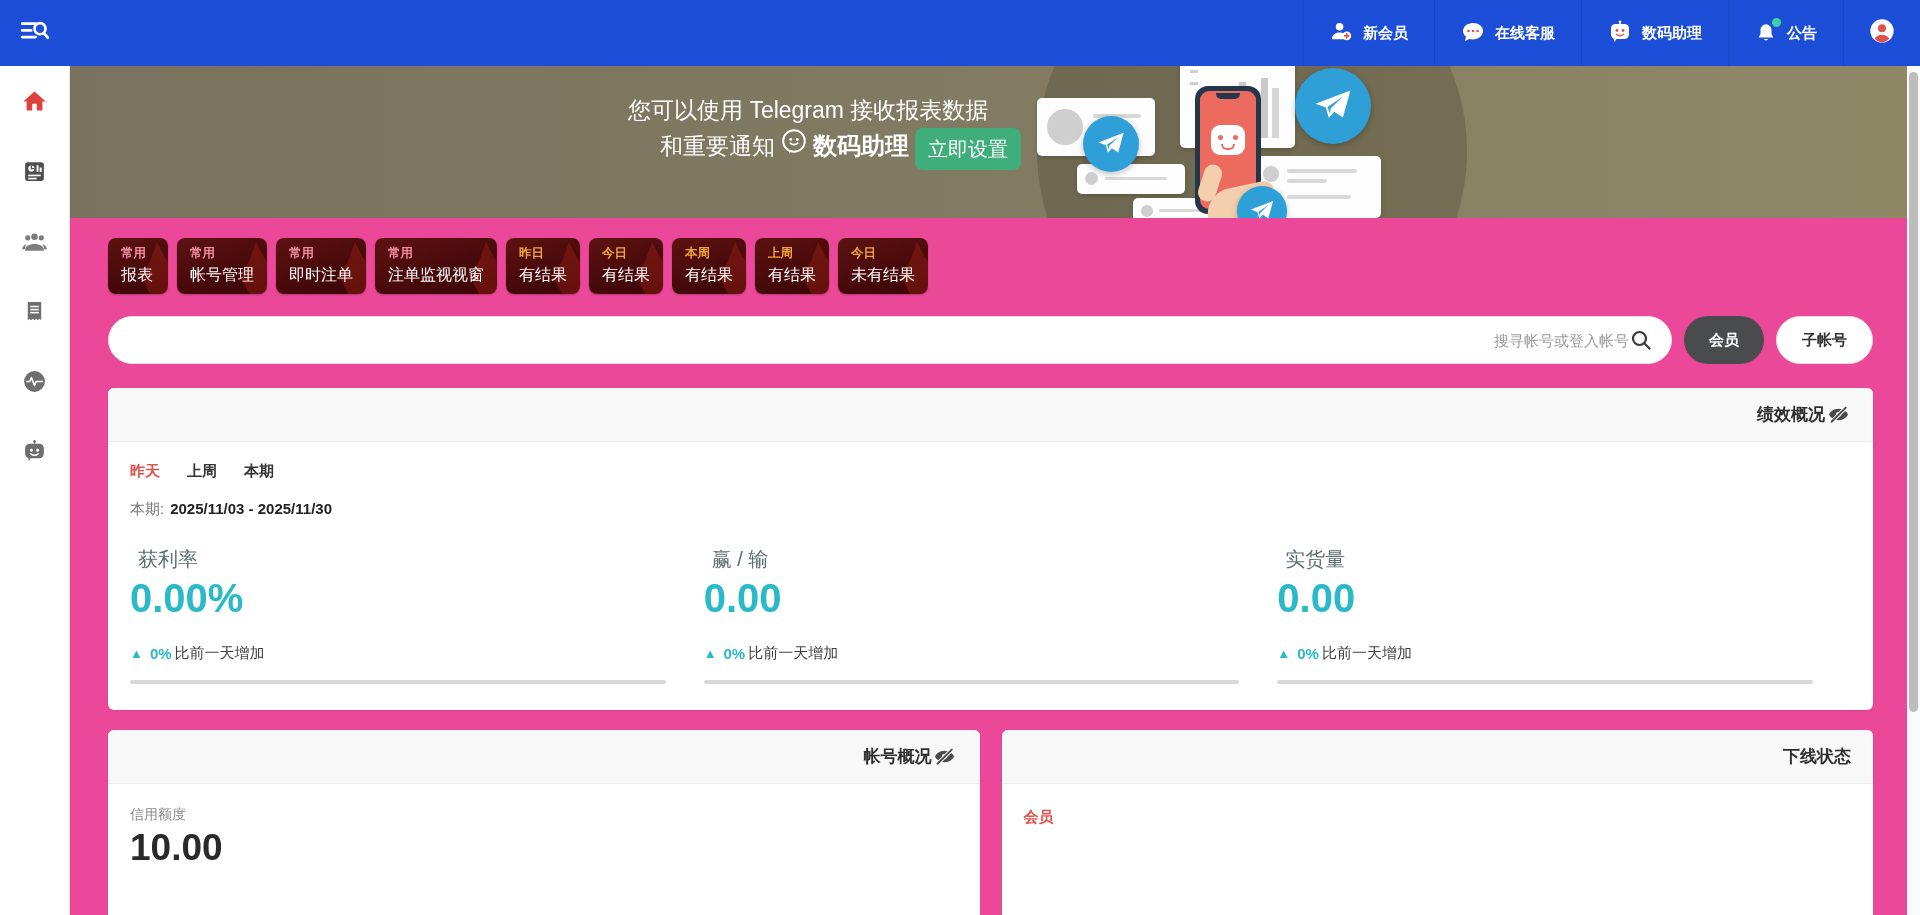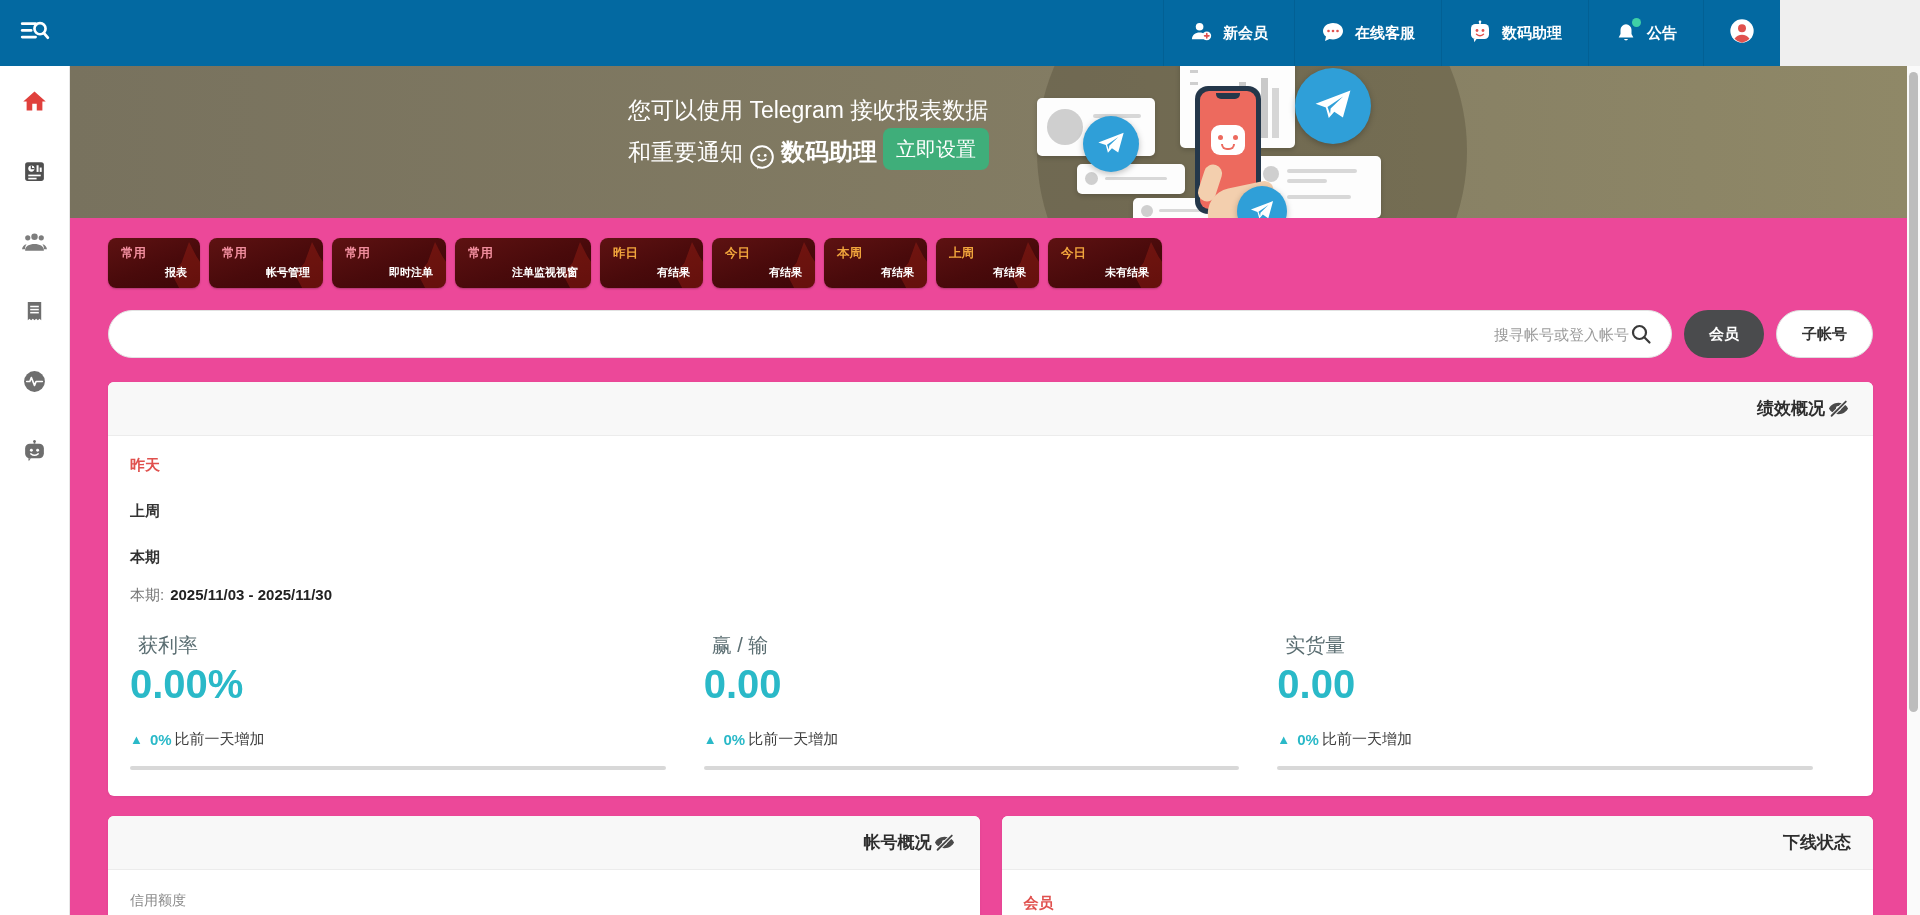--- a/index.html
+++ b/index.html
@@ -1,37 +1,37 @@
 <!DOCTYPE html>
 <html><head>
 <meta charset="utf-8">
 <style>
   * { margin:0; padding:0; box-sizing:border-box; }
   html,body { width:1920px; height:915px; overflow:hidden; }
   body { font-family:"Liberation Sans","DejaVu Sans",sans-serif; background:#efefef; position:relative; color:#333; }
 
   
-  .header { position:absolute; left:0; top:0; width:1780px; height:66px; background:#0369a1; z-index:40; display:flex; align-items:stretch; }
+  .header { position:absolute; left:0; top:0; width:1920px; height:66px; background:#1d4ed8; z-index:40; display:flex; align-items:stretch; }
   .brand-box { width:70px; height:66px; display:flex; align-items:center; justify-content:center; cursor:pointer; }
   .header-spacer { flex:1; }
   .top-nav { display:flex; align-items:stretch; }
   .nav-item { display:flex; align-items:center; gap:10px; padding:0 26px; border-left:1px solid rgba(0,0,0,0.08); color:#fff; font-size:15px; font-weight:bold; cursor:pointer; }
   .bell-wrap { position:relative; display:flex; }
   .bell-dot { position:absolute; top:-3px; right:-4px; width:9px; height:9px; border-radius:50%; background:#3fd0a6; }
   .avatar-box { display:flex; align-items:center; padding:0 24px; border-left:1px solid rgba(0,0,0,0.08); cursor:pointer; }
 
   
   .sidebar { position:absolute; left:0; top:66px; bottom:0; width:70px; background:#fff; border-right:1px solid #e7e7e7; z-index:30; display:flex; flex-direction:column; align-items:center; padding-top:16px; gap:28px; }
   .side-item { width:42px; height:42px; display:flex; align-items:center; justify-content:center; cursor:pointer; border-radius:6px; }
 
   
   .banner { position:absolute; left:70px; top:66px; width:1837px; height:152px; background:linear-gradient(90deg,#78725e 0%,#837c63 55%,#8f8867 100%); overflow:hidden; z-index:10; }
   .banner-big-circle { position:absolute; right:440px; top:-130px; width:430px; height:430px; border-radius:50%; background:rgba(70,64,43,0.30); }
   .banner-text { position:absolute; left:558px; top:26px; color:#fff; font-size:23px; line-height:36px; white-space:nowrap; }
-  .banner-line2 { display:flex; align-items:flex-end; gap:6px; }
+  .banner-line2 { display:flex; align-items:flex-start; gap:6px;margin-left:32px; }
   .banner-bot-name { font-weight:bold; font-size:24px; }
   .banner-cta { display:inline-block; background:#3fae7a; color:#fff; font-size:20px; padding:3px 13px; border-radius:8px; cursor:pointer; }
   
   .illo { position:absolute; left:985px; top:2px; width:350px; height:150px; }
   .illo .card { position:absolute; background:#fdfdfd; border-radius:5px; box-shadow:0 2px 5px rgba(0,0,0,0.18); }
   .illo .line { position:absolute; height:4px; border-radius:2px; background:#d8d8d8; }
   .illo .dotc { position:absolute; border-radius:50%; background:#cfcfcf; }
   .tg-circle { position:absolute; border-radius:50%; background:#2f9fd8; display:flex; align-items:center; justify-content:center; box-shadow:0 2px 6px rgba(0,0,0,0.25); }
   .phone { position:absolute; left:140px; top:18px; width:66px; height:128px; background:#24374a; border-radius:13px; padding:5px; z-index:5; }
   .phone-screen { width:100%; height:100%; background:#ed6a5e; border-radius:9px; position:relative; }
@@ -45,40 +45,40 @@
   
   .content { position:absolute; left:70px; top:218px; width:1837px; bottom:0; background:#ec4899; padding:20px 34px 0 38px; overflow:hidden; z-index:5; }
 
   
   .badges { display:flex; gap:9px; }
   .badge { position:relative; overflow:hidden; min-width:60px; background:linear-gradient(160deg,#5e1212 0%,#490a0b 55%,#3c0607 100%); border-radius:8px; padding:7px 13px 8px 13px; cursor:pointer; color:#fff; box-shadow:0 1px 2px rgba(0,0,0,0.25); }
   .badge::after { content:""; position:absolute; right:-6px; top:4px; width:34px; height:52px; background:rgba(196,44,26,0.30); clip-path:polygon(50% 0%, 72% 28%, 100% 55%, 88% 100%, 30% 100%, 0% 62%, 28% 40%); }
   .badge-tag { position:relative; z-index:1; display:block; font-size:12.5px; font-weight:bold; }
   .badge-tag.pink { color:#f08d9d; }
   .badge-tag.gold { color:#f0a43c; }
-  .badge-label { position:relative; z-index:1; display:block; font-size:11px; font-weight:bold; margin-top:3px; white-space:nowrap;margin-left:44px; }
+  .badge-label { position:relative; z-index:1; display:block; font-size:16px; font-weight:normal; margin-top:3px; white-space:nowrap; }
 
   
   .search-row { margin-top:22px; display:flex; align-items:center; gap:12px; }
   .search-box { flex:1; height:48px; background:#fff; border:1px solid #e2e2e2; border-radius:24px; display:flex; align-items:center; padding:0 18px 0 22px; }
   .search-box input { flex:1; border:none; outline:none; font-size:15px; color:#333; background:transparent; font-family:inherit;text-align:right; }
   .search-box input::placeholder { color:#9b9b9b; }
   .filter-btn { height:48px; border-radius:24px; padding:0 25px; font-size:15px; font-weight:bold; display:flex; align-items:center; cursor:pointer; }
   .filter-btn.active { background:#4a4b4d; color:#fff; }
   .filter-btn.inactive { background:#fff; color:#333; border:1px solid #ddd; }
 
   
   .card { background:#fff; border-radius:6px; box-shadow:0 1px 3px rgba(0,0,0,0.06); overflow:hidden; }
   .card-header { height:54px; display:flex; align-items:center; justify-content:flex-end; padding:0 22px; background:#f8f8f8; border-bottom:1px solid #ececec;font-family:Liberation Serif, serif; }
   .card-title { font-size:17px; font-weight:bold; color:#2e2e2e; }
   .eye-btn { width:26px; height:26px; display:flex; align-items:center; justify-content:center; cursor:pointer; }
 
   .perf-card { margin-top:24px; }
   .perf-body { padding:20px 22px 26px 22px; }
-  .tabs { display:flex; gap:27px; font-size:15px; font-weight:bold;flex-direction:column; }
+  .tabs { display:flex; gap:27px; font-size:15px; font-weight:bold; }
   .tab { cursor:pointer; color:#333; }
   .tab.active { color:#e0514e; }
   .period { margin-top:19px; font-size:15px; color:#777; }
   .period b { color:#222; margin-left:6px; font-weight:bold; }
   .metrics { margin-top:27px; display:grid; grid-template-columns:1fr 1fr 1fr; }
   .metric-label { font-size:20px; color:#5b6e72;margin-left:8px; }
   .metric-value { margin-top:2px; font-size:40px; font-weight:bold; color:#2ab9c8; line-height:1.15; }
   .metric-delta { margin-top:23px; font-size:15px; color:#3f3f3f; display:flex; align-items:center; }
   .delta-tri { color:#2ab9c8; font-size:13px; margin-right:7px; }
   .delta-pct { color:#2ab9c8; font-weight:bold; margin-right:3px; }

